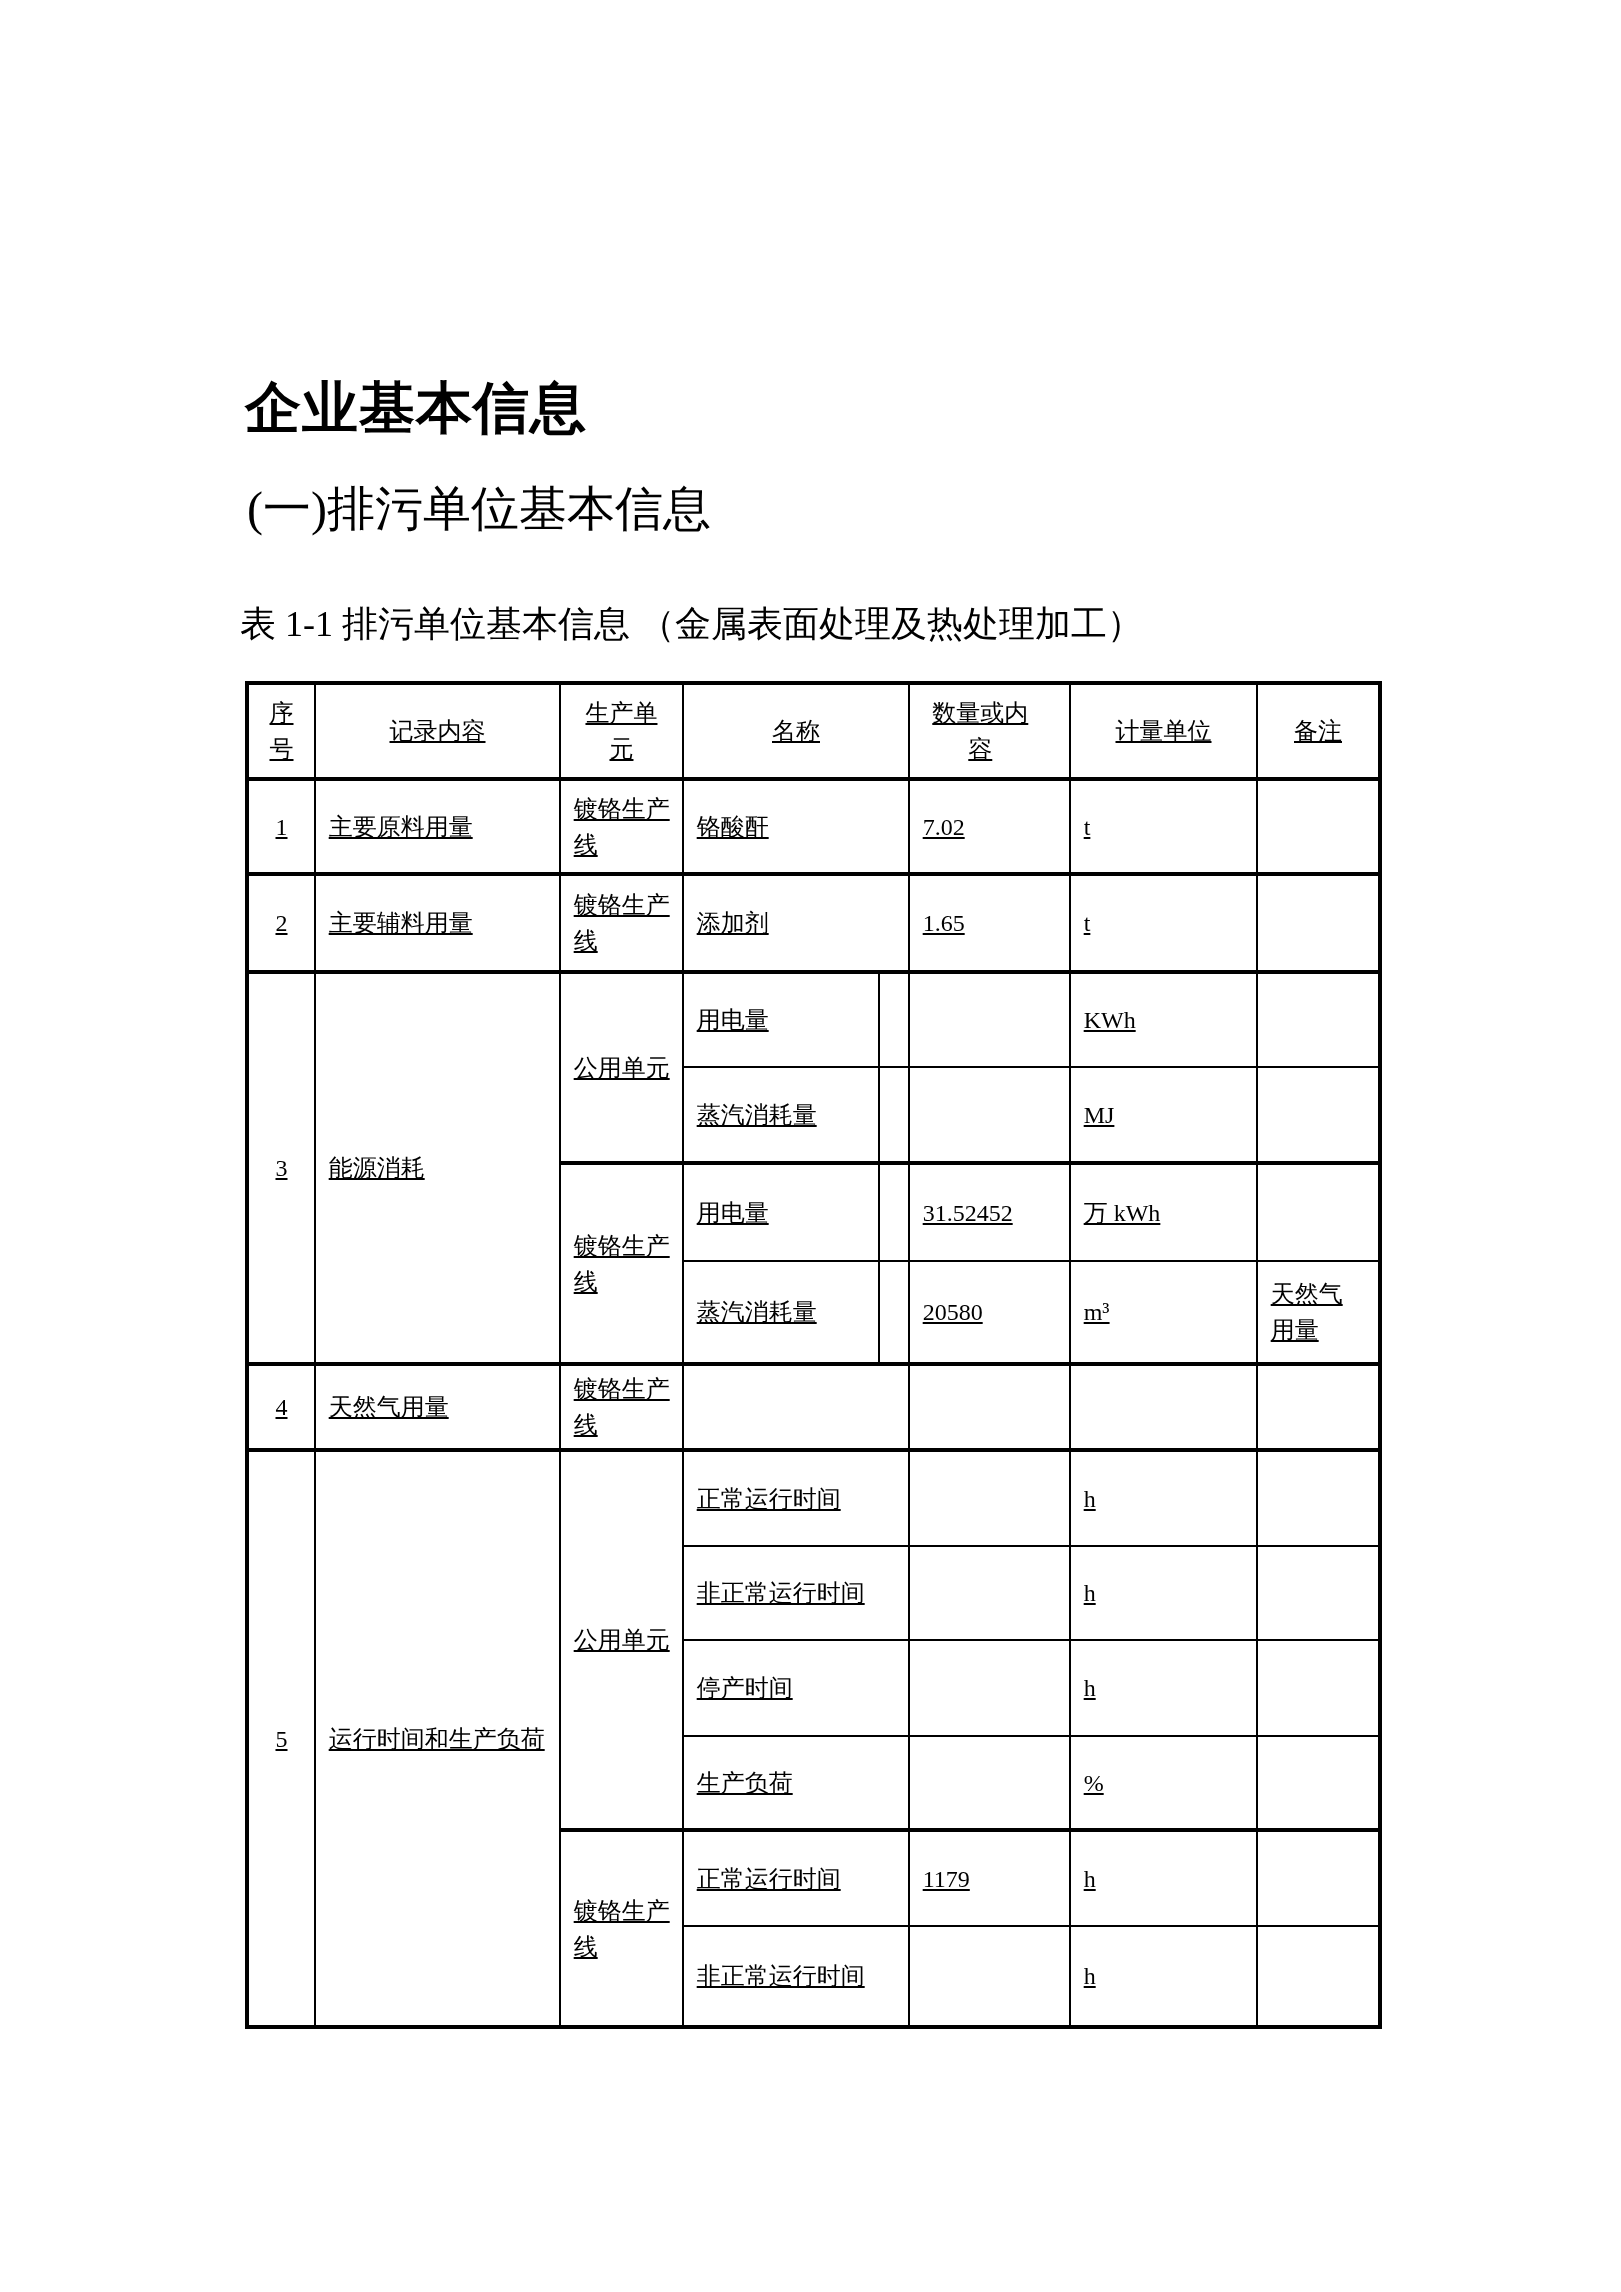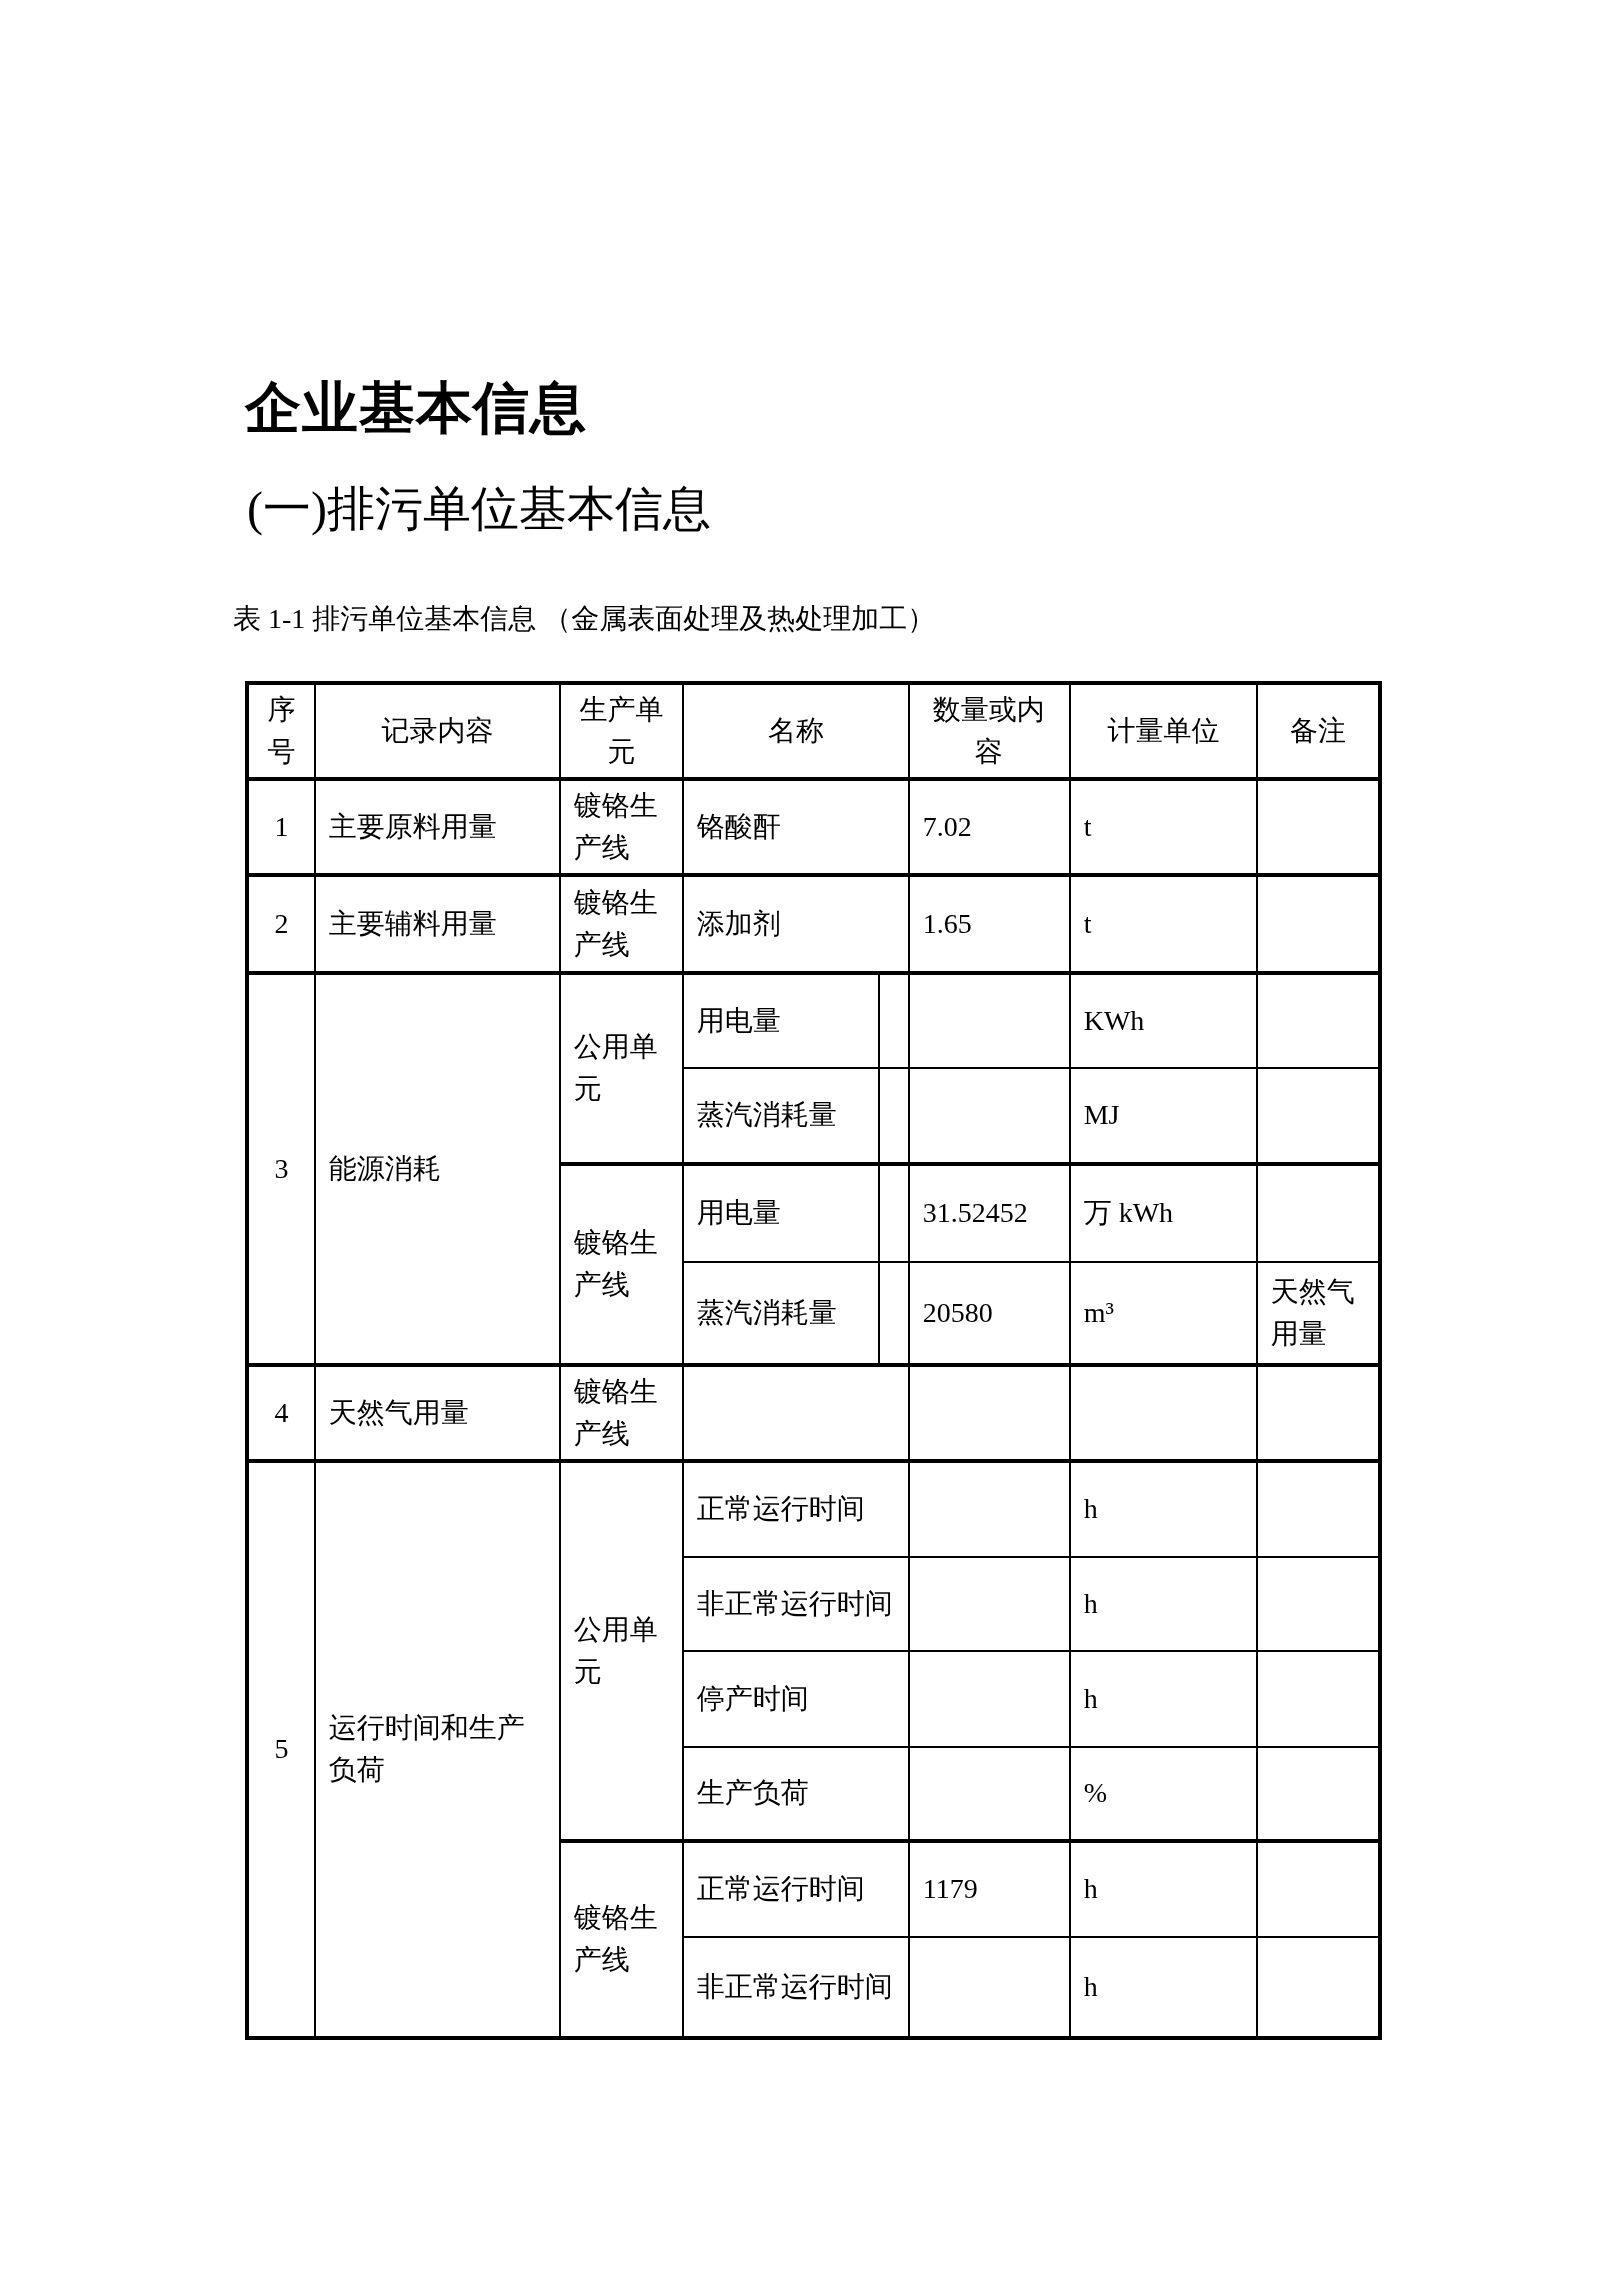--- a/index.html
+++ b/index.html
@@ -25,34 +25,35 @@
     position: absolute;
     left: 247px;
     top: 480px;
     margin: 0;
     font-size: 48px;
     font-weight: normal;
     line-height: 1.2;
   }
   .caption {
     position: absolute;
-    left: 233px;
+    left: 240px;
     top: 601px;
-    font-size: 28px;
+    font-size: 36px;
     line-height: 1.3;
   }
   table.t {
     position: absolute;
     left: 245px;
     top: 681px;
     width: 1132px;
     border-collapse: collapse;
     table-layout: fixed;
     border: 4.9px solid #000;
-    font-size: 28px;
+    font-size: 24px;
+    text-decoration: underline;
   }
   .t th, .t td {
     border: 2.9px solid #000;
     vertical-align: middle;
     line-height: 1.5;
     font-weight: normal;
     padding: 3.9px 11.8px 3.9px 12.7px;
     overflow: hidden;
   }
   .t th { text-align: center; padding: 3.9px 3.9px; }

